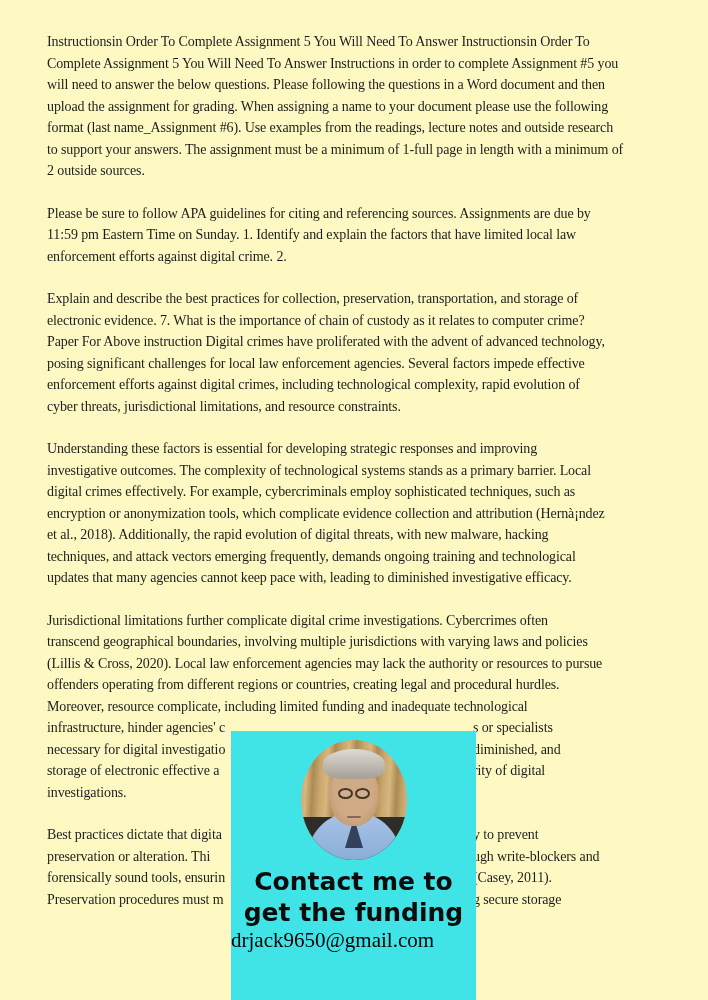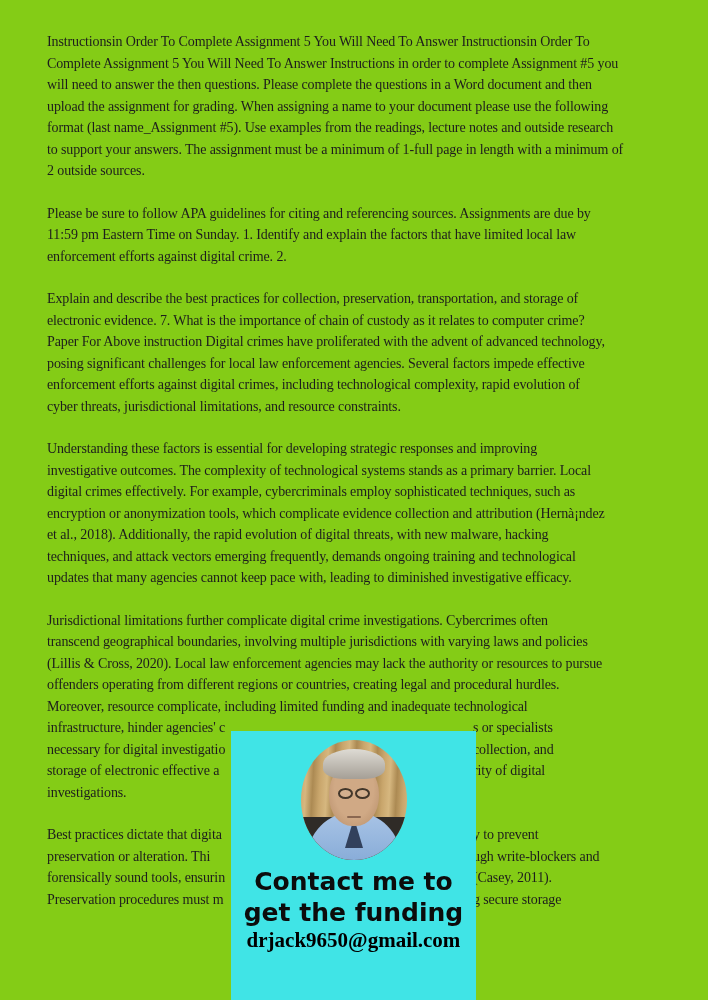--- a/index.html
+++ b/index.html
@@ -8,22 +8,22 @@
   .doc{position:absolute;left:47px;top:31px;width:614px;color:#1d1d1d;
        font-size:14px;line-height:21.5px;letter-spacing:-0.12px;}
   .para{margin:0 0 21px 0;}
   .line{position:relative;white-space:nowrap;}
   .frag-right{position:absolute;left:426px;top:0;}
   
   .overlay{position:absolute;left:231px;top:731px;width:245px;height:313px;z-index:10;}
   .contact-heading{position:absolute;top:135px;left:0;width:100%;text-align:center;
        font-family:"DejaVu Sans","Liberation Sans",sans-serif;font-weight:bold;
        font-size:25px;line-height:31px;color:#0c0c0c;}
-  .email{position:absolute;top:197px;left:0;width:100%;text-align:center;
-       font-family:"Liberation Serif","DejaVu Serif",serif;font-weight:bold;
+  .email{position:absolute;top:197px;left:0;width:100%;text-align:left;
+       font-family:"Liberation Serif","DejaVu Serif",serif;font-weight:normal;
        font-size:21px;color:#000;}
   
   .photo{position:absolute;left:70px;top:9px;width:106px;height:120px;border-radius:50%;
        overflow:hidden;
        background:repeating-linear-gradient(93deg,#c9a66c 0px,#d6b77f 7px,#ac8a53 14px,#c9a66c 21px);}
   .photo .chair{position:absolute;bottom:0;left:0;width:100%;height:36%;background:#2f2b27;}
   .photo .shirt{position:absolute;bottom:-8px;left:6px;width:94px;height:56px;
        background:linear-gradient(180deg,#a9c4e6,#84a9d6);border-radius:48px 48px 0 0;}
   .photo .shirt::after{content:"";position:absolute;left:38px;top:6px;width:18px;height:30px;
        background:#32415c;clip-path:polygon(50% 0,100% 100%,0 100%);}
@@ -36,29 +36,29 @@
   .photo .glasses{position:absolute;top:48px;left:31px;width:44px;height:13px;text-align:center;}
   .photo .lens{display:inline-block;width:15px;height:11px;margin:0 1px;
        border:2px solid #42362a;border-radius:50%;background:rgba(255,255,255,0.08);
        box-sizing:border-box;vertical-align:top;}
   .photo .mouth{position:absolute;top:76px;left:46px;width:14px;height:2px;
        background:#8a6750;border-radius:2px;}
 </style>
 </head>
 <body>
 
-<div class="page" style="background: #84cc16;">
+<div class="page" style="background: #fef9c3;">
 
   <div class="doc" id="doc" style="color: rgb(29, 29, 29);">
       <div class="para">
         <div class="line">Instructionsin Order To Complete Assignment 5 You Will Need To Answer Instructionsin Order To</div>
         <div class="line">Complete Assignment 5 You Will Need To Answer Instructions in order to complete Assignment #5 you</div>
-        <div class="line">will need to answer the then questions. Please complete the questions in a Word document and then</div>
+        <div class="line">will need to answer the below questions. Please following the questions in a Word document and then</div>
         <div class="line">upload the assignment for grading. When assigning a name to your document please use the following</div>
-        <div class="line">format (last name_Assignment #5). Use examples from the readings, lecture notes and outside research</div>
+        <div class="line">format (last name_Assignment #6). Use examples from the readings, lecture notes and outside research</div>
         <div class="line">to support your answers. The assignment must be a minimum of 1-full page in length with a minimum of</div>
         <div class="line">2 outside sources.</div>
       </div>
       <div class="para">
         <div class="line">Please be sure to follow APA guidelines for citing and referencing sources. Assignments are due by</div>
         <div class="line">11:59 pm Eastern Time on Sunday. 1. Identify and explain the factors that have limited local law</div>
         <div class="line">enforcement efforts against digital crime. 2.</div>
       </div>
       <div class="para">
         <div class="line">Explain and describe the best practices for collection, preservation, transportation, and storage of</div>
@@ -77,21 +77,21 @@
         <div class="line">techniques, and attack vectors emerging frequently, demands ongoing training and technological</div>
         <div class="line">updates that many agencies cannot keep pace with, leading to diminished investigative efficacy.</div>
       </div>
       <div class="para">
         <div class="line">Jurisdictional limitations further complicate digital crime investigations. Cybercrimes often</div>
         <div class="line">transcend geographical boundaries, involving multiple jurisdictions with varying laws and policies</div>
         <div class="line">(Lillis &amp; Cross, 2020). Local law enforcement agencies may lack the authority or resources to pursue</div>
         <div class="line">offenders operating from different regions or countries, creating legal and procedural hurdles.</div>
         <div class="line">Moreover, resource complicate, including limited funding and inadequate technological</div>
         <div class="line"><span class="frag-left">infrastructure, hinder agencies' c</span><span class="frag-right">s or specialists</span></div>
-        <div class="line"><span class="frag-left">necessary for digital investigatio</span><span class="frag-right">collection, and</span></div>
+        <div class="line"><span class="frag-left">necessary for digital investigatio</span><span class="frag-right">diminished, and</span></div>
         <div class="line"><span class="frag-left">storage of electronic effective a</span><span class="frag-right">rity of digital</span></div>
         <div class="line">investigations.</div>
       </div>
       <div class="para">
         <div class="line"><span class="frag-left">Best practices dictate that digita</span><span class="frag-right">y to prevent</span></div>
         <div class="line"><span class="frag-left">preservation or alteration. Thi</span><span class="frag-right">ugh write-blockers and</span></div>
         <div class="line"><span class="frag-left">forensically sound tools, ensurin</span><span class="frag-right">(Casey, 2011).</span></div>
         <div class="line"><span class="frag-left">Preservation procedures must m</span><span class="frag-right">g secure storage</span></div>
       </div>
     </div>

